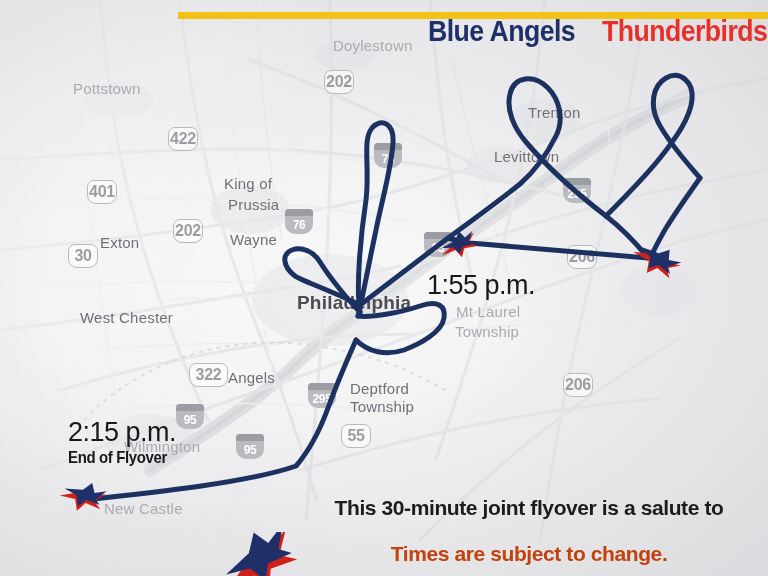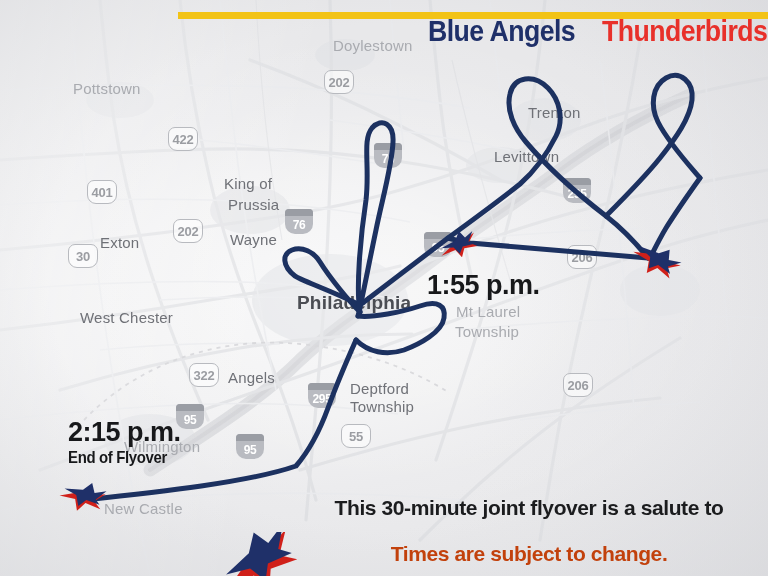--- a/index.html
+++ b/index.html
@@ -54,21 +54,21 @@
     position:absolute;color:#a9abb0;white-space:nowrap;
     font-size:15px;letter-spacing:.2px;
   }
   .plabel.darker{color:#6f7177;}
   .plabel.big{font-size:19px;font-weight:bold;color:#4b4d53;}
 
   
   .shield{position:absolute;width:30px;height:24px;}
   .shield .lbl{
     position:absolute;inset:0;display:flex;align-items:center;justify-content:center;
-    font-size:13px;font-weight:bold;color:#9b9da2;letter-spacing:-0.3px;
+    font-size:16px;font-weight:bold;color:#9b9da2;letter-spacing:-0.3px;
   }
   .shield.us .bg{
     position:absolute;inset:0;border:1.5px solid #b8babf;border-radius:7px 7px 9px 9px;
     background:rgba(255,255,255,0.55);
   }
   .shield.i{width:28px;height:25px;}
   .shield.i .bg{
     position:absolute;inset:0;border-radius:4px 4px 10px 10px;
     background:#b9bbc1;
   }
@@ -79,21 +79,21 @@
 
   
   .flight{position:absolute;inset:0;}
 
   
   .jet{position:absolute;width:44px;height:34px;}
 
   
   .callout{position:absolute;color:#17181a;white-space:nowrap;}
   .callout .time{
-    font-size:27px;font-weight:bold;letter-spacing:-0.5px;line-height:1;
+    font-size:27px;font-weight:normal;letter-spacing:-0.5px;line-height:1;
     font-family:"Liberation Sans", sans-serif;
   }
   .callout .sub{
     font-size:17px;font-weight:bold;line-height:1.08;letter-spacing:-0.4px;
     transform:scaleX(0.88);transform-origin:left top;margin-top:3px;
   }
   .callout.center .sub{transform-origin:center top;text-align:center;}
   .callout.center{text-align:center;}
 
   
@@ -252,21 +252,21 @@
       </div>
       <div class="shield i" style="left: 424px; top: 232px;">
         <div class="bg"></div>
         <div class="cap"></div>
         <div class="lbl">95</div>
       </div>
       <div class="shield us" style="left: 567px; top: 245px;">
         <div class="bg"></div>
         <div class="lbl">206</div>
       </div>
-      <div class="shield us" style="left: 189px; top: 363px;">
+      <div class="shield us" style="left: 189px; top: 363px; padding-left: 9px;">
         <div class="bg"></div>
         <div class="lbl">322</div>
       </div>
       <div class="shield i" style="left: 308px; top: 383px;">
         <div class="bg"></div>
         <div class="cap"></div>
         <div class="lbl">295</div>
       </div>
       <div class="shield us" style="left: 563px; top: 373px;">
         <div class="bg"></div>

